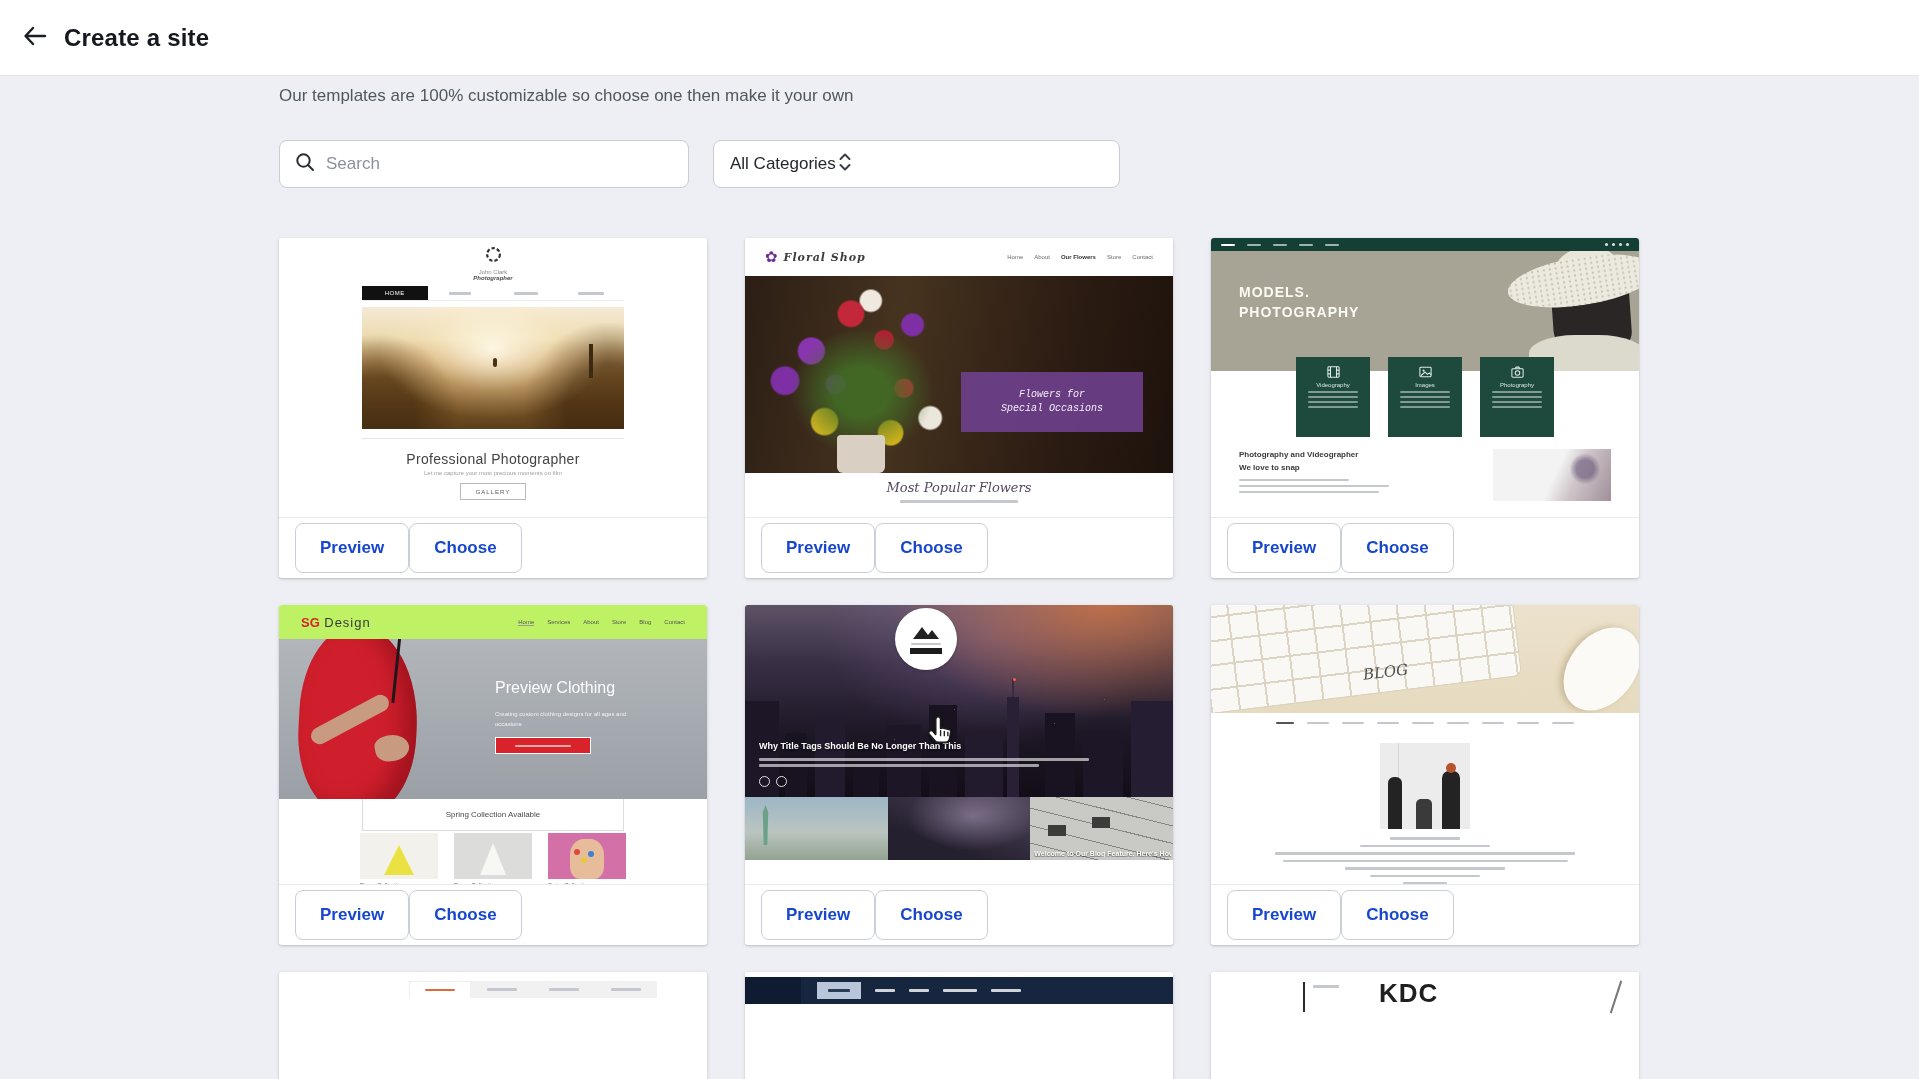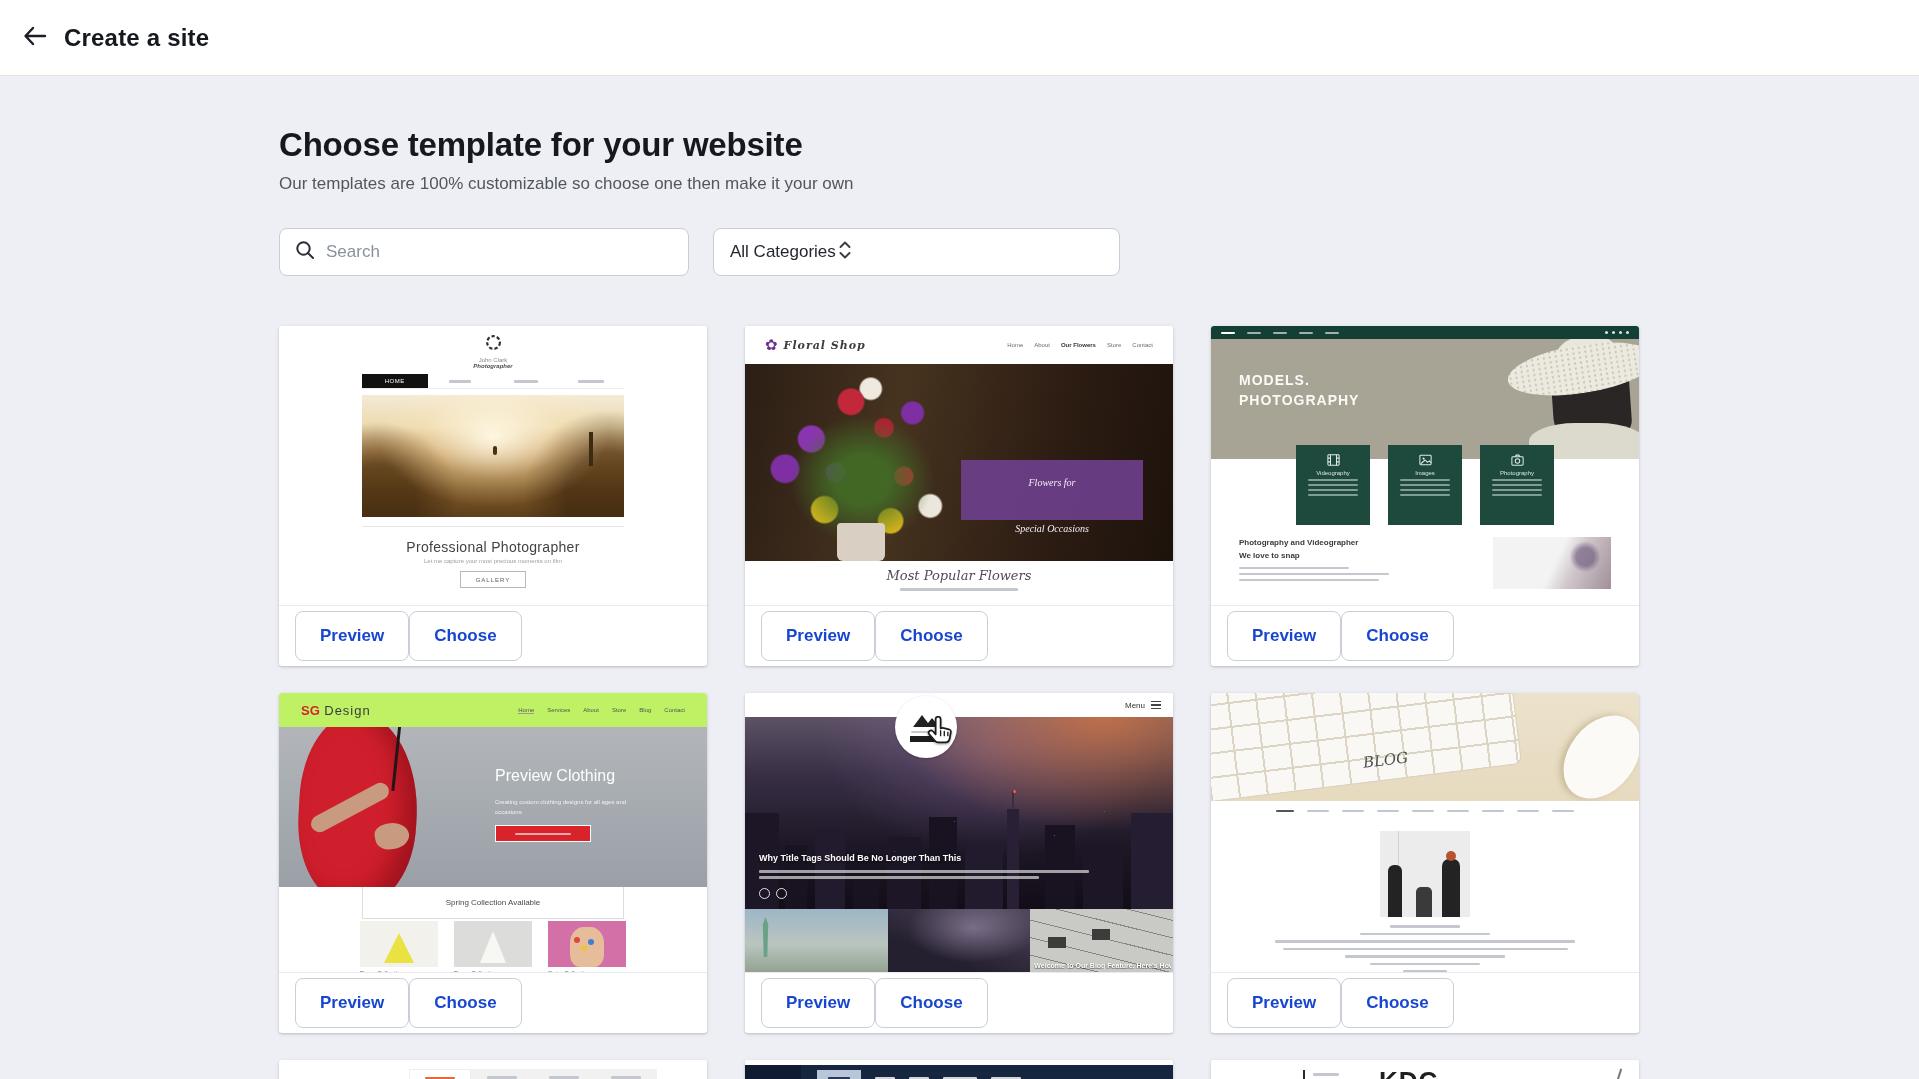--- a/index.html
+++ b/index.html
@@ -87,21 +87,21 @@
       radial-gradient(circle at 68% 22%, #7d2fa3 0 5%, transparent 6%),
       radial-gradient(circle at 28% 74%, #e3bd1e 0 6%, transparent 7%),
       radial-gradient(circle at 58% 80%, #e0b91c 0 6%, transparent 7%),
       radial-gradient(circle at 76% 72%, #ece7dd 0 5%, transparent 6%),
       radial-gradient(circle at 64% 56%, #c2283a 0 5%, transparent 6%); }
   .t2-vase { position:absolute; left:92px; bottom:0; width:48px; height:38px; background:#d9d0c3;
     border-radius:4px 4px 6px 6px; }
   .t2-banner { position:absolute; right:30px; top:96px; width:182px; height:60px;
     background:rgba(114,66,148,.85); display:flex; flex-direction:column; align-items:center;
     justify-content:center; }
-  .t2-banner div { font-family:Liberation Serif, serif; font-style:italic; color:#f4eef8; font-size:10px; line-height:1.4;margin-top:32px; }
+  .t2-banner div { font-family:Liberation Mono, monospace; font-style:italic; color:#f4eef8; font-size:10px; line-height:1.4; }
   .t2-strip { height:44px; background:#fff; text-align:center; padding-top:7px; }
   .t2-strip .title { font-family:"DejaVu Serif", serif; font-style:italic; font-size:13px; color:#55485e; }
   .t2-strip .g { width:118px; margin:5px auto 0; }
 
   
   .t3-nav { height:13px; background:#143f35; display:flex; align-items:center; gap:12px; padding:0 10px; }
   .t3-nav .gl { width:14px; height:2px; }
   .t3-nav .gl:first-child { background:#fff; }
   .t3-soc { margin-left:auto; display:flex; gap:4px; }
   .t3-soc i { width:3px; height:3px; border-radius:50%; background:rgba(255,255,255,.85); }
@@ -277,21 +277,20 @@
     <span>
       <svg width="28" height="28" viewBox="0 0 28 28">
           <path d="M24 14 H5 M12 6 L4.5 14 L12 22" fill="none" stroke="#1b1e24" stroke-width="2.4" stroke-linecap="round" stroke-linejoin="round"></path>
         </svg>
     </span>
   </button>
   <h1 class="app-title">Create a site</h1>
 </header>
 
 <main class="content">
-  <h2 class="page-heading">Choose template for your website</h2>
   <p class="page-subheading">Our templates are 100% customizable so choose one then make it your own</p>
 
   <div class="controls">
     <div class="search-box">
       <span>
         <svg width="22" height="22" viewBox="0 0 22 22">
             <circle cx="9.5" cy="9.5" r="6.2" fill="none" stroke="#2a2e35" stroke-width="2"></circle>
             <path d="M14.2 14.2 L19 19" stroke="#2a2e35" stroke-width="2" stroke-linecap="round"></path>
           </svg>
       </span>
@@ -511,28 +510,20 @@
         </div>
       </div>
       <div class="card-footer">
         <button class="btn">Preview</button>
         <button class="btn">Choose</button>
       </div>
     </div>
 
     <div class="card">
       <div class="tpl">
-        <div class="t5-top">
-          <span class="t5-menu">Menu</span>
-          <span class="t5-burger">
-              <i></i>
-              <i></i>
-              <i></i>
-            </span>
-        </div>
         <div class="t5-badge">
           <svg width="30" height="16" viewBox="0 0 30 16">
               <path d="M2 15 L11 3 L17 11 L21 6 L28 15 Z" fill="#222"></path>
             </svg>
           <div class="g"></div>
           <div class="bar"></div>
         </div>
         <div class="t5-hero">
           <div class="t5-b b1"></div>
             <div class="t5-b b2"></div>

